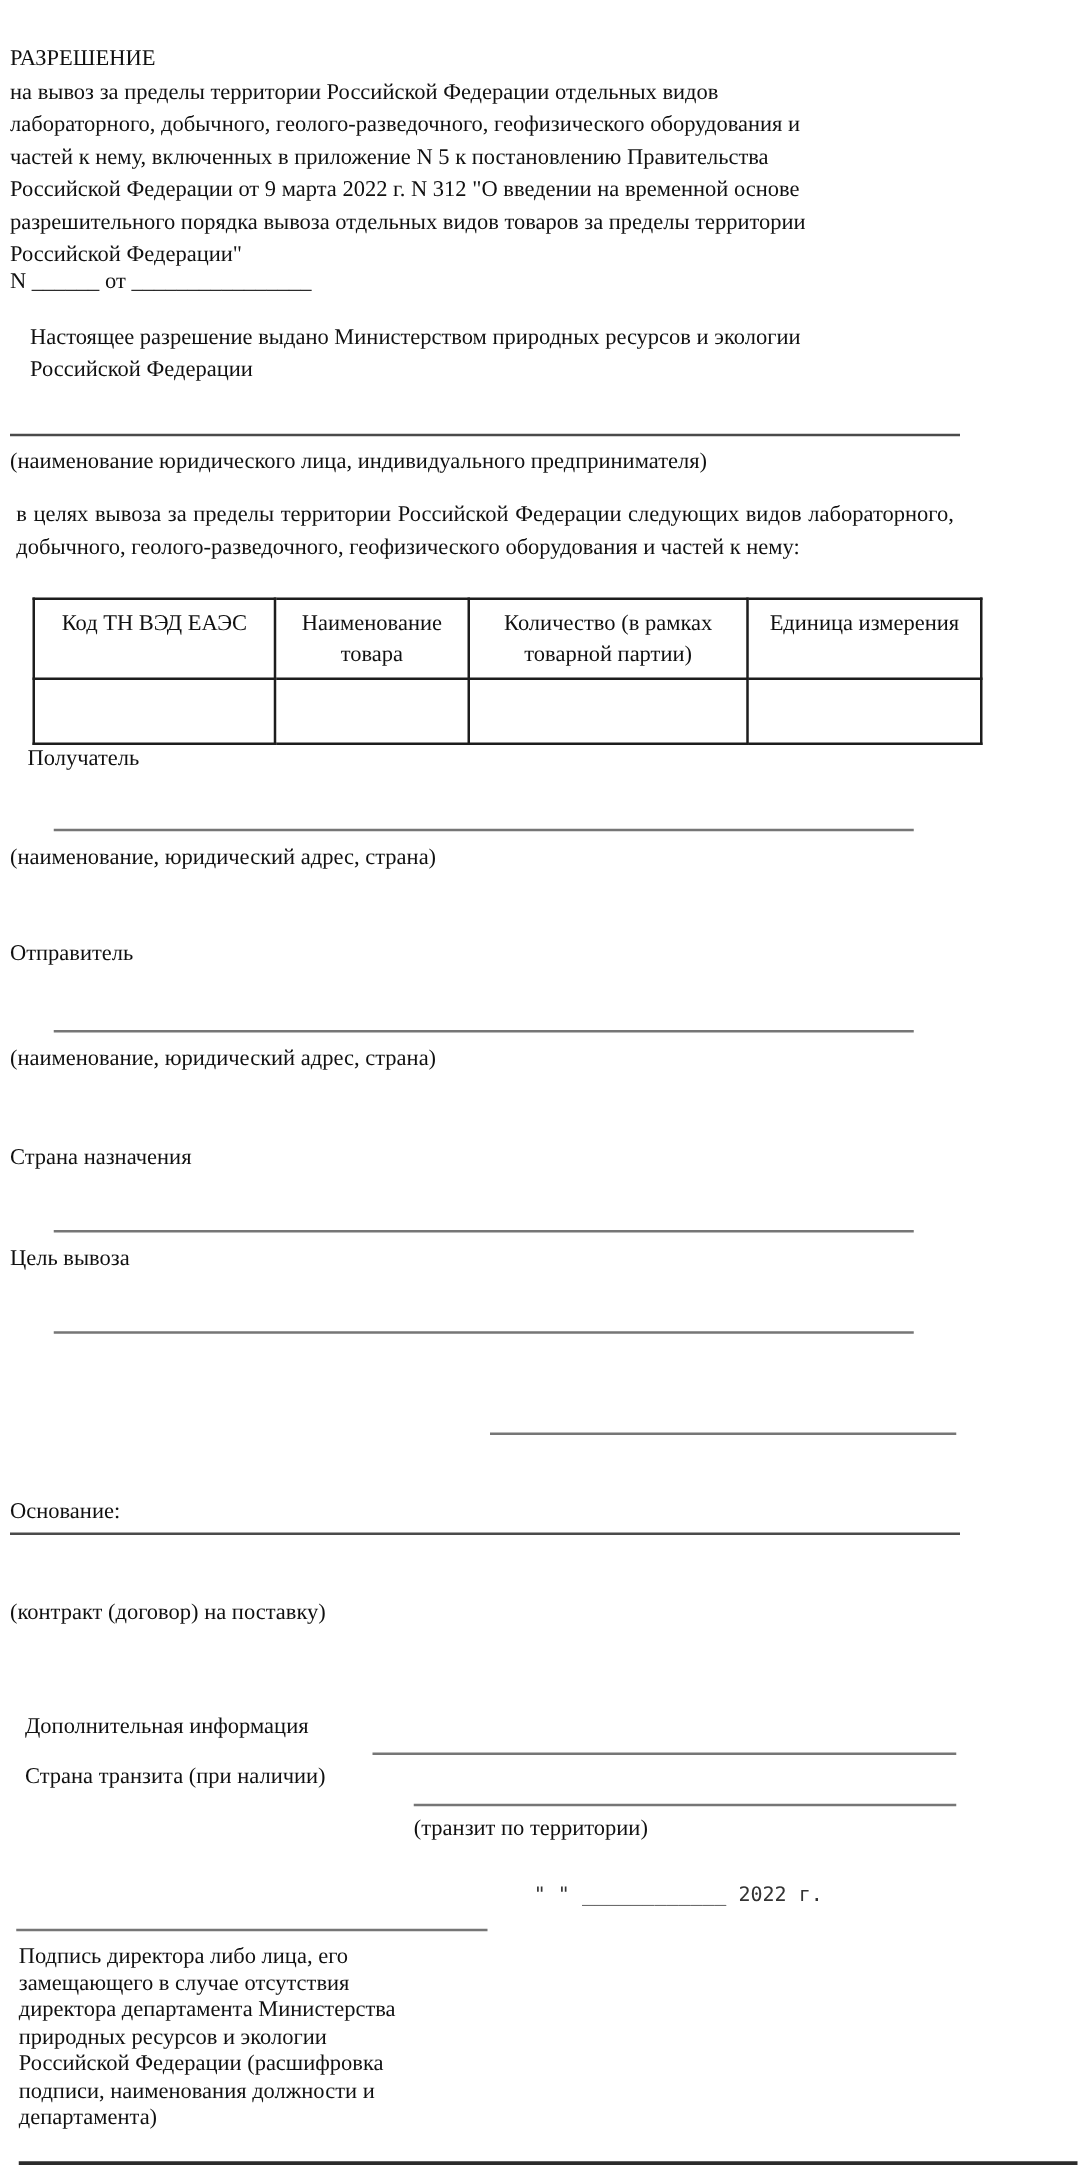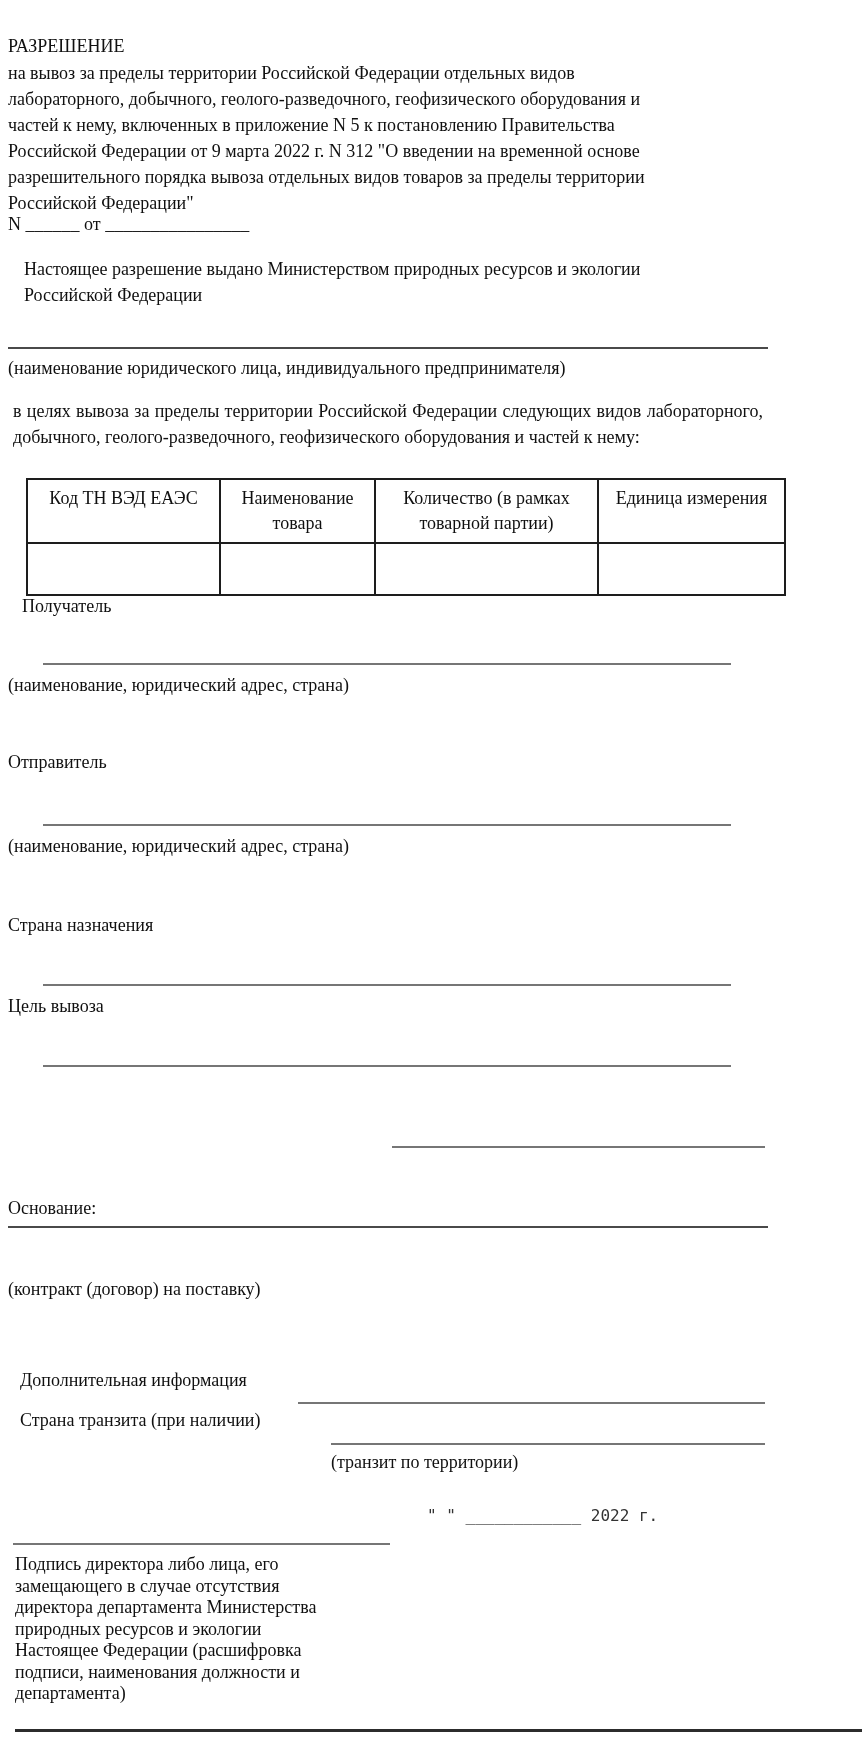--- a/index.html
+++ b/index.html
@@ -108,20 +108,20 @@
   <div class="abs ctr" style="left:331px; top:1452px; width:434px;">(транзит по территории)</div>
 
   <div class="abs mono" style="left:427px; top:1506px;">"  " ____________ 2022 г.</div>
 
   <div class="rule" style="left:13px; top:1543px; width:377px;"></div>
   <div class="abs ctr sig" style="left:15px; top:1554px; width:375px;">
     <div>Подпись директора либо лица, его</div>
     <div>замещающего в случае отсутствия</div>
     <div>директора департамента Министерства</div>
     <div>природных ресурсов и экологии</div>
-    <div>Настоящее Федерации (расшифровка</div>
+    <div>Российской Федерации (расшифровка</div>
     <div>подписи, наименования должности и</div>
     <div>департамента)</div>
   </div>
 
   <div class="rule rule-heavy" style="left:15px; top:1729px; width:847px;"></div>
 
 </div>
 
 </body></html>

